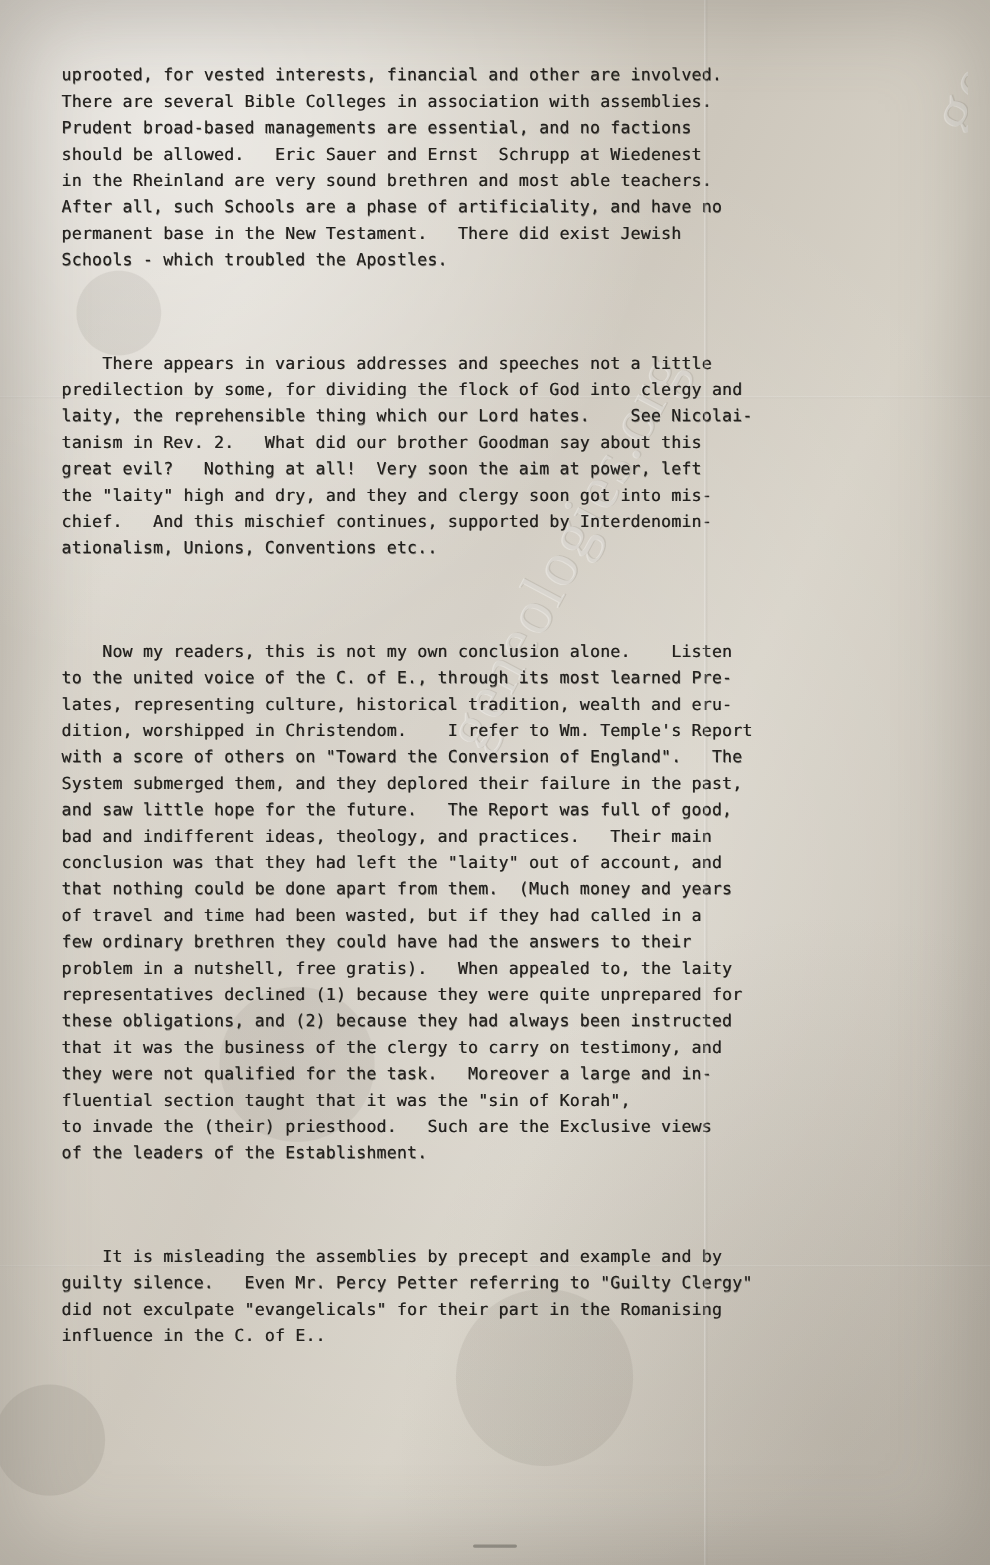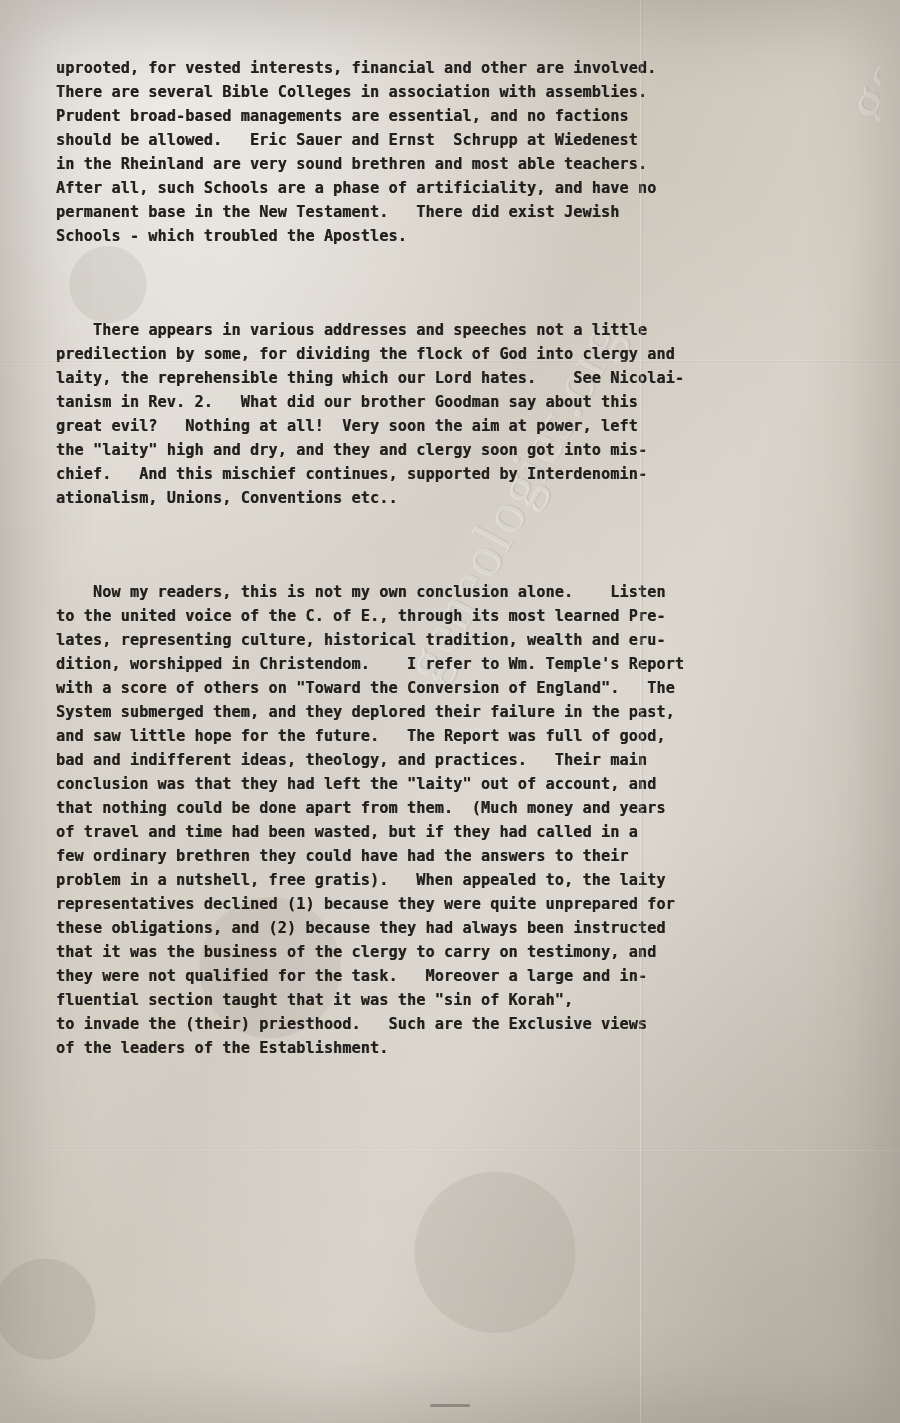--- a/index.html
+++ b/index.html
@@ -79,21 +79,21 @@
     top: 8px;
     width: 800px;
     font-size: 15.1px;
     line-height: 24.0px;
     color: #22201d;
     letter-spacing: 0.15px;
     white-space: pre-wrap;
     text-shadow: 0.4px 0.4px 0.6px rgba(40,38,34,0.55), -0.3px 0 0.4px rgba(60,58,54,0.25);
     font-family: "DejaVu Sans Mono", monospace;
   }
-  .para { margin: 0 0 22px 0; font-weight: bold; }
+  .para { margin: 0 0 22px 0; }
   .footer-mark {
     position: absolute;
     left: 430px;
     top: 1404px;
     width: 40px;
     height: 3px;
     background: rgba(50,48,44,0.35);
     border-radius: 2px;
   }
 </style>
@@ -137,20 +137,24 @@
 of travel and time had been wasted, but if they had called in a
 few ordinary brethren they could have had the answers to their
 problem in a nutshell, free gratis).   When appealed to, the laity
 representatives declined (1) because they were quite unprepared for
 these obligations, and (2) because they had always been instructed
 that it was the business of the clergy to carry on testimony, and
 they were not qualified for the task.   Moreover a large and in-
 fluential section taught that it was the "sin of Korah",
 to invade the (their) priesthood.   Such are the Exclusive views
 of the leaders of the Establishment.</p>
+    <p class="para">    It is misleading the assemblies by precept and example and by
+guilty silence.   Even Mr. Percy Petter referring to "Guilty Clergy"
+did not exculpate "evangelicals" for their part in the Romanising
+influence in the C. of E..</p>
     
     
   </div>
 
   <div class="grain"></div>
   <div class="fold v1"></div>
   <div class="fold h1"></div>
   <div class="fold h2"></div>
   <div class="edge-dark"></div>
   <div class="footer-mark"></div>

